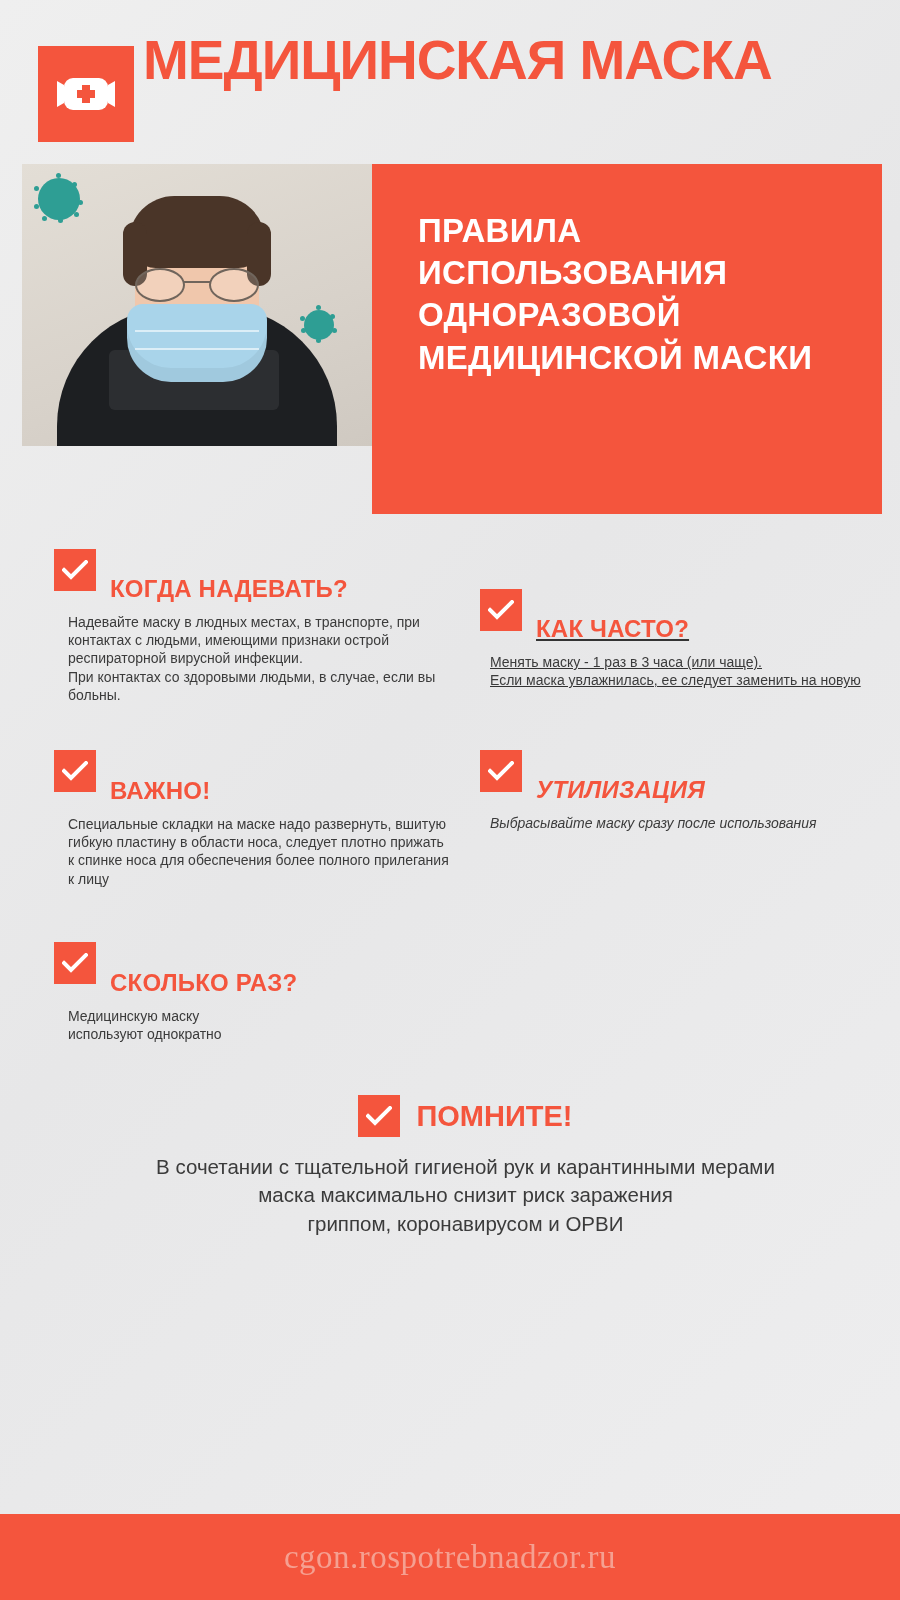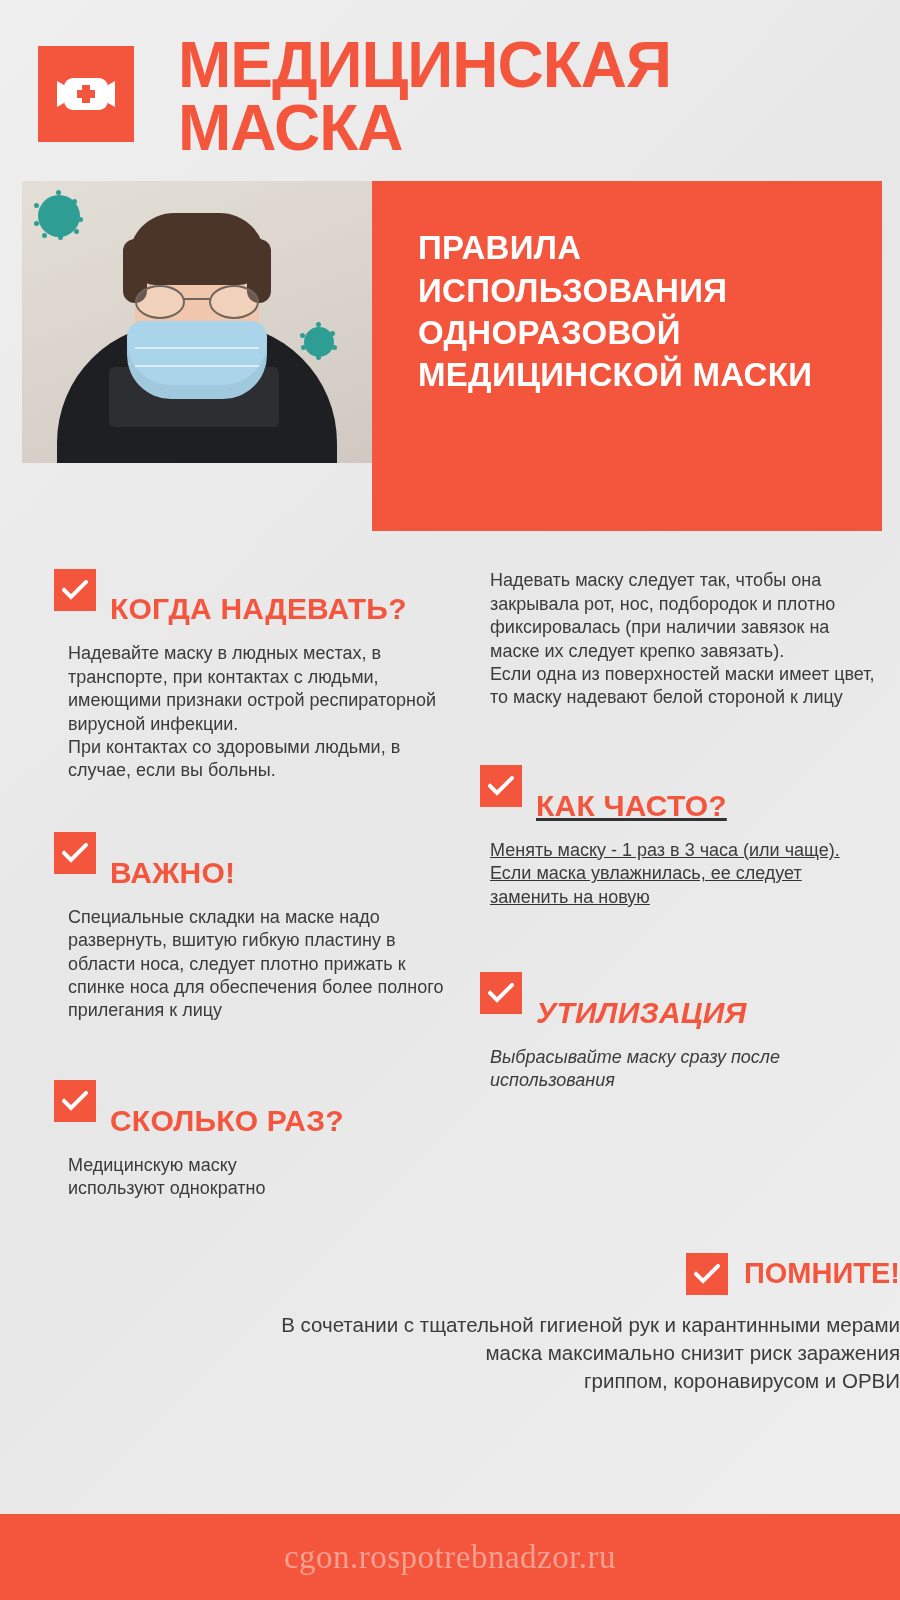--- a/index.html
+++ b/index.html
@@ -35,24 +35,24 @@
     height: 96px;
     background: #f4553d;
     flex: 0 0 auto;
     margin-top: 12px;
     display: flex;
     align-items: center;
     justify-content: center;
   }
   .logo-badge svg { display:block; }
   .header-title {
-    margin-left: 44px;
+    margin-left: 9px;
     color: #f4553d;
     font-weight: 700;
-    font-size: 64px;
+    font-size: 55px;
     line-height: 0.98;
     letter-spacing: -1px;
     text-transform: uppercase;
     font-family: "Liberation Sans", sans-serif;
   }
 
   
   .hero {
     display: flex;
     margin: 22px 18px 0 22px;
@@ -206,47 +206,47 @@
   }
   .check {
     width: 42px; height: 42px;
     background: #f4553d;
     flex: 0 0 auto;
     display: flex; align-items: center; justify-content: center;
   }
   .check svg { display:block; }
   .block-title {
     color: #f4553d;
-    font-size: 30px;
+    font-size: 24px;
     font-weight: 700;
     text-transform: uppercase;
     letter-spacing: 0.2px;
     margin-top: 39px;
   }
   .block-body {
-    margin-top: 16px;
+    margin-top: 10px;
     padding-left: 14px;
-    font-size: 18px;
+    font-size: 14px;
     line-height: 1.30;
     color: #3b3b3b;
     white-space: pre-line;
   }
   .col-right .block-body { padding-left: 10px; }
 
   
   .block.b-when { margin-bottom: 34px; }
   .block.b-how { margin-bottom: 40px; }
   .block.b-important { margin-bottom: 42px; }
   .block.b-howoften { margin-bottom: 48px; text-decoration: underline; }
   .block.b-disposal { margin-bottom: 0; font-style: italic; }
 
   
   .remember {
     margin-top: 26px;
-    text-align: right;
+    text-align: center;
     margin-left: 31px;
   }
   .remember-head {
     display: inline-flex;
     align-items: center;
     gap: 16px;
   }
   .remember-title {
     color: #f4553d;
     font-size: 29px;
@@ -373,22 +373,20 @@
         </div>
         <div class="block-body">Медицинскую маску
  используют однократно</div>
       </div>
 
     </div>
 
     <div class="col col-right">
 
       <div class="block b-how">
-        <div class="block-body">Надевать маску следует так, чтобы она закрывала рот, нос, подбородок и плотно фиксировалась (при наличии завязок на маске их следует крепко завязать).
-Если одна из поверхностей маски имеет цвет, то маску надевают белой стороной к лицу</div>
       </div>
 
       <div class="block b-howoften">
         <div class="block-head">
           <div class="check">
             <svg width="26" height="20" viewBox="0 0 26 20" aria-hidden="true">
               <path d="M2 10 L9 17 L24 2" stroke="#ffffff" stroke-width="4" fill="none" stroke-linecap="square"></path>
             </svg>
           </div>
           <div class="block-title">КАК ЧАСТО?</div>

